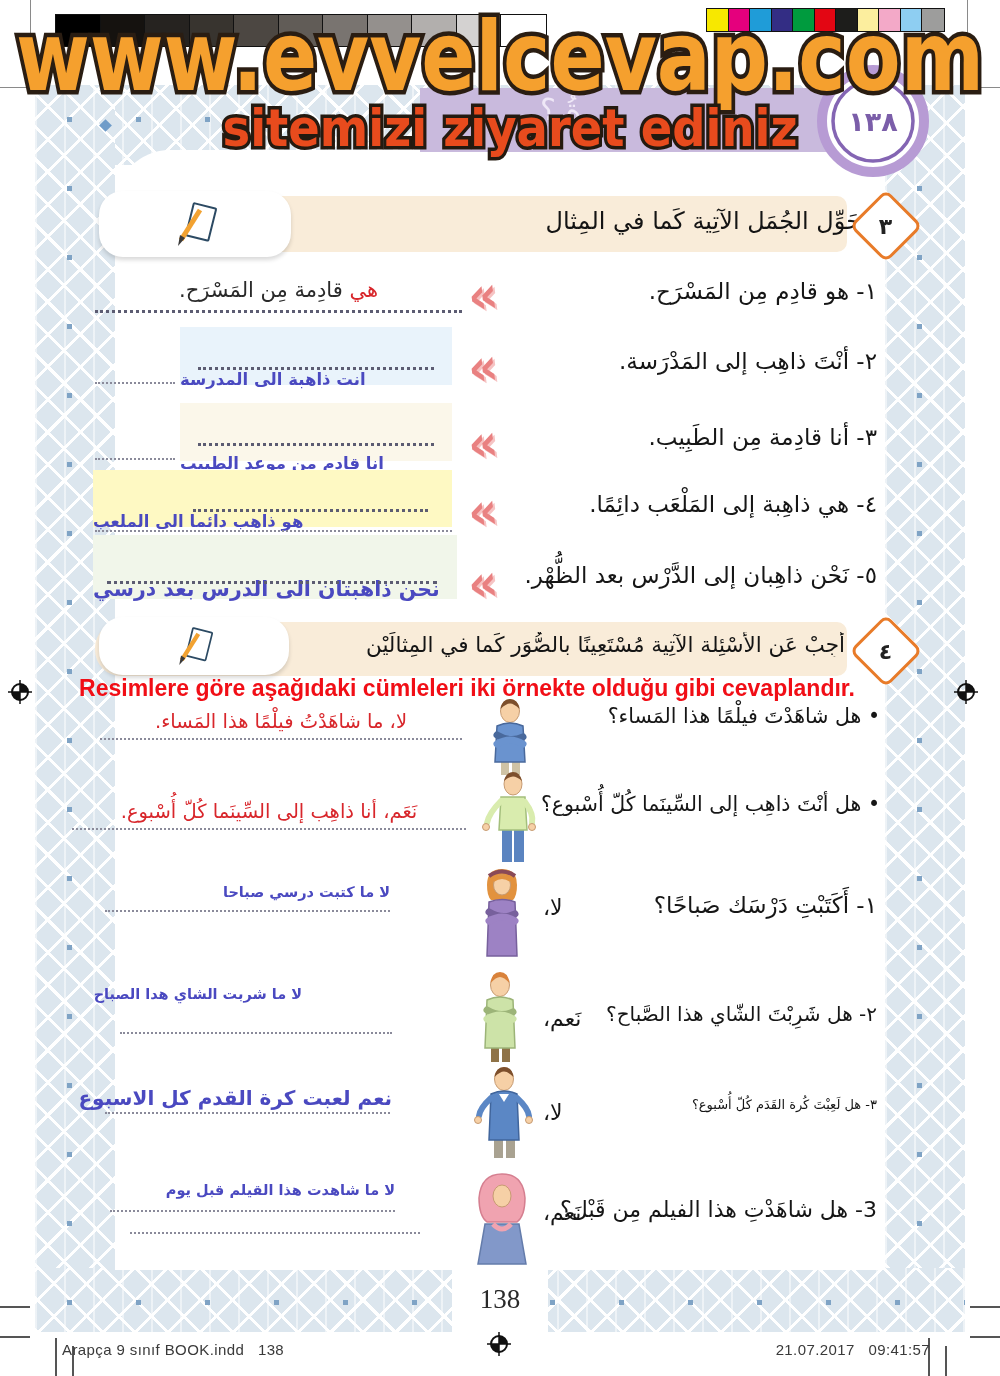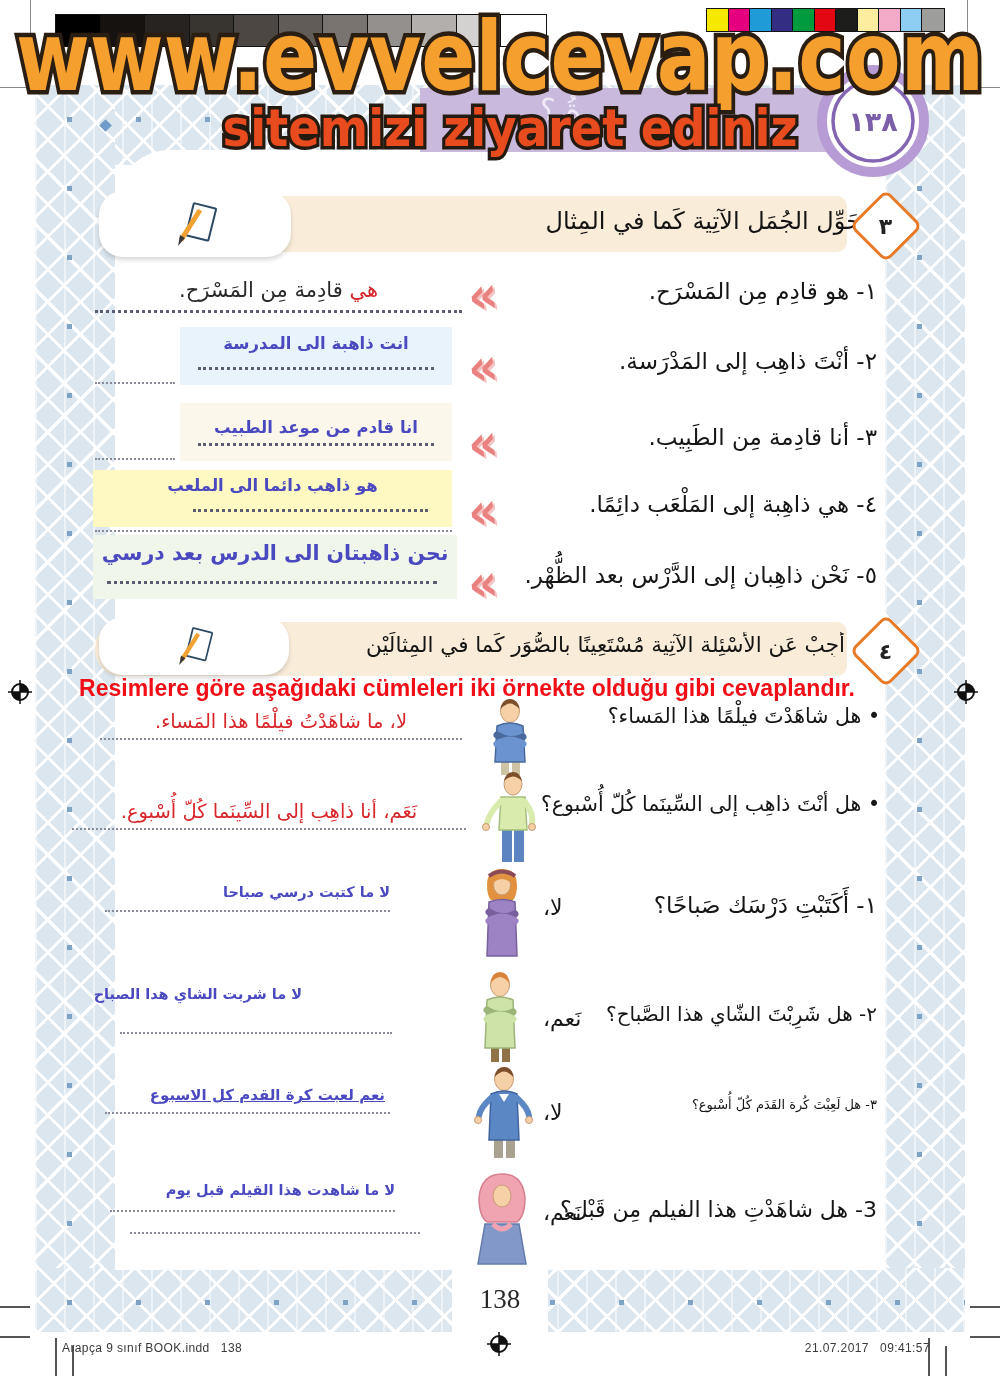--- a/index.html
+++ b/index.html
@@ -39,29 +39,29 @@
   
   .sent{position:absolute;direction:rtl;text-align:right;color:#161616;font-size:23px;white-space:nowrap;z-index:6;}
   .chev{position:absolute;color:#e98181;font-size:46px;font-weight:bold;z-index:6;
         text-shadow:2px 2px 0 #f6c3c3;transform:rotate(-7deg) scaleY(1.12);line-height:1;}
   .ansline{position:absolute;direction:rtl;text-align:center;font-size:21px;z-index:6;}
   .ansline .red{color:#d8262b;}
   .ansline .dark{color:#2a2a2a;}
   .dots{position:absolute;border-bottom:3px dotted #5c5c72;z-index:6;}
   .dotsfine{position:absolute;border-bottom:2px dotted #8a8a9a;z-index:6;}
   .ansbox{position:absolute;z-index:5;}
-  .hand{direction:rtl;font-weight:bold;color:#4a49c0;text-align:center;}
+  .hand{direction:rtl;font-weight:bold;color:#4a49c0;text-align:left;margin-top:36px;}
   .handabs{position:absolute;direction:rtl;font-weight:bold;color:#4a49c0;z-index:6;text-align:right;white-space:nowrap;}
   .redtr{position:absolute;color:#f10e16;font-family:"Liberation Sans",sans-serif;z-index:20;}
   .redans{position:absolute;direction:rtl;text-align:center;color:#d8262b;font-size:19.5px;z-index:6;white-space:nowrap;}
   .printedWord{position:absolute;direction:rtl;color:#161616;font-size:22px;z-index:6;}
   .fig{position:absolute;z-index:6;}
   .pageNum{position:absolute;left:452px;top:1284px;width:96px;text-align:center;z-index:4;
     font-family:"Liberation Serif",serif;font-size:27px;color:#2a2a2a;}
-  .imprint{position:absolute;top:1341px;font-family:"Liberation Sans",sans-serif;font-size:12px;
+  .imprint{position:absolute;top:1341px;font-family:"Liberation Sans",sans-serif;font-size:15px;
     color:#3a3a3a;letter-spacing:.4px;z-index:4;white-space:pre;}
   .regmark{position:absolute;z-index:10;}
 </style>
 </head>
 <body>
 
 <div class="page">
 
   <div class="mark" style="left:30px;top:0;width:1px;height:86px;"></div>
   <div class="mark" style="left:967px;top:0;width:1px;height:86px;"></div>
@@ -264,21 +264,21 @@
     <ellipse cx="36" cy="13" rx="9.5" ry="11.5" fill="#f6d0a6" stroke="#c79b72"></ellipse>
     <path d="M26.5 11 Q28 1 36 1 Q44 1 45.5 11 Q40 5.5 36 5.5 Q32 5.5 26.5 11Z" fill="#7d4f2c"></path>
     <path d="M23 28 Q36 22 49 28 L51 74 L21 74 Z" fill="#5b87c5" stroke="#40659c" stroke-width="1.5"></path>
     <path d="M31 28 L36 36 L41 28 Z" fill="#ffffff"></path>
     <path d="M23 32 Q12 42 11 50" fill="none" stroke="#5b87c5" stroke-width="6" stroke-linecap="round"></path>
     <circle cx="10" cy="54" r="3.5" fill="#f6d0a6" stroke="#c79b72"></circle>
     <path d="M49 32 Q60 42 61 50" fill="none" stroke="#5b87c5" stroke-width="6" stroke-linecap="round"></path>
     <circle cx="61" cy="54" r="3.5" fill="#f6d0a6" stroke="#c79b72"></circle>
   </svg>
   <div class="printedWord" style="left:543px;top:1100px;">لا،</div>
-  <div class="handabs" style="left:145px;top:1086px;width:240px;font-size:15px;text-decoration:underline;">نعم لعبت كرة القدم كل الاسبوع</div>
+  <div class="handabs" style="left:152px;top:1086px;width:240px;font-size:20px;">نعم لعبت كرة القدم كل الاسبوع</div>
   <div class="dotsfine" style="left:105px;top:1102px;width:285px;height:10px;"></div>
 
   <div class="sent" style="left:545px;top:1197px;width:332px;font-size:22px;">3- هل شاهَدْتِ هذا الفيلم مِن قَبْل؟</div>
   <svg class="fig" style="left:466px;top:1172px;" width="72" height="94" viewBox="0 0 72 94">
     <path d="M36 2 Q15 2 13 26 Q13 44 21 50 L51 50 Q59 44 59 26 Q57 2 36 2Z" fill="#f0a3b0" stroke="#d57f90" stroke-width="1.5"></path>
     <ellipse cx="36" cy="24" rx="9" ry="11" fill="#f6d0a6" stroke="#c79b72"></ellipse>
     <path d="M19 52 L53 52 L60 92 L12 92 Z" fill="#8298c9" stroke="#647cab" stroke-width="1.5"></path>
     <path d="M27 52 Q36 62 45 52" fill="none" stroke="#f0a3b0" stroke-width="5"></path>
   </svg>
   <div class="printedWord" style="left:543px;top:1200px;">نَعم،</div>

